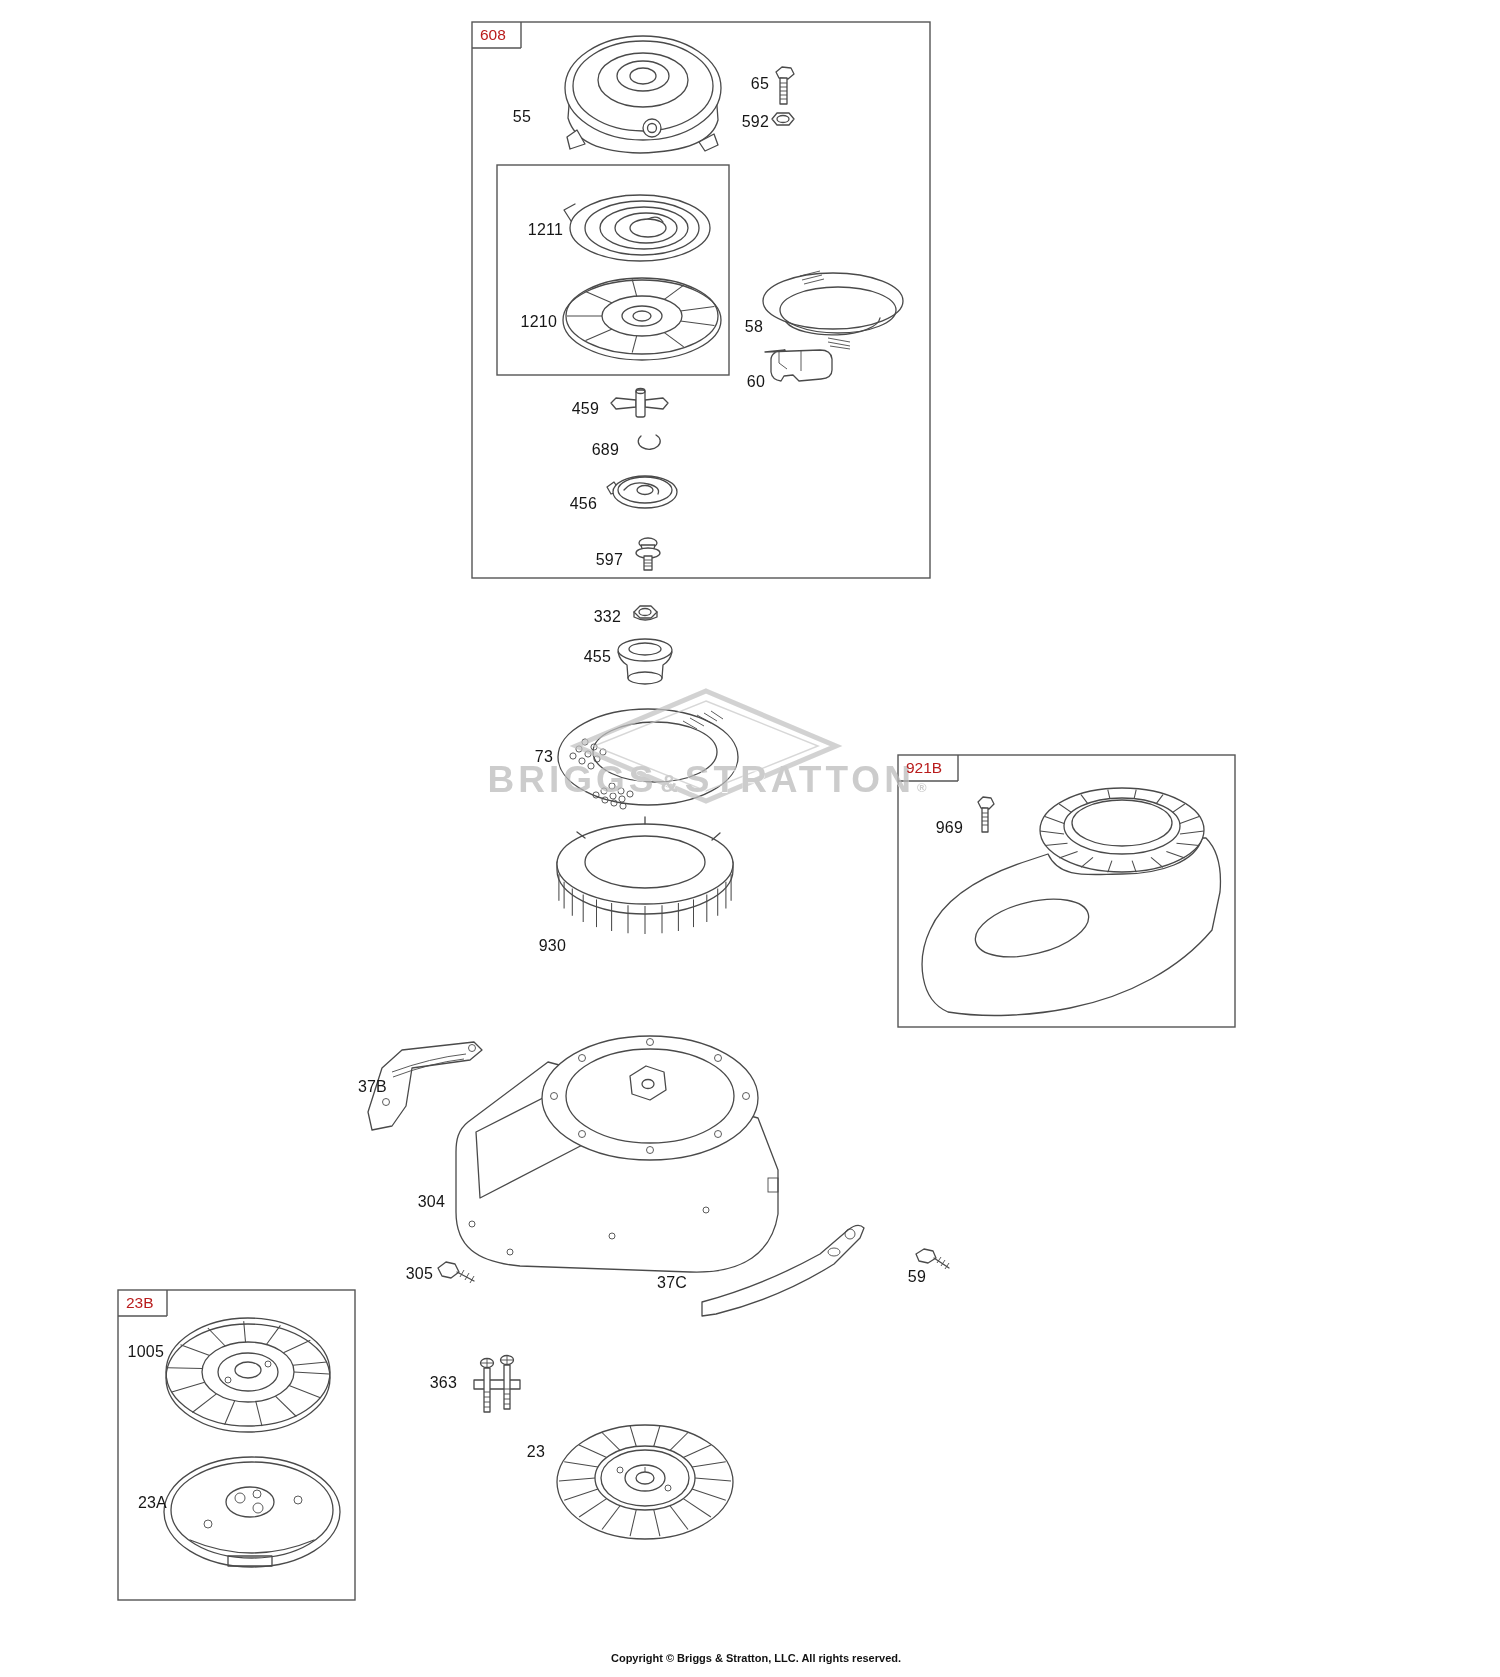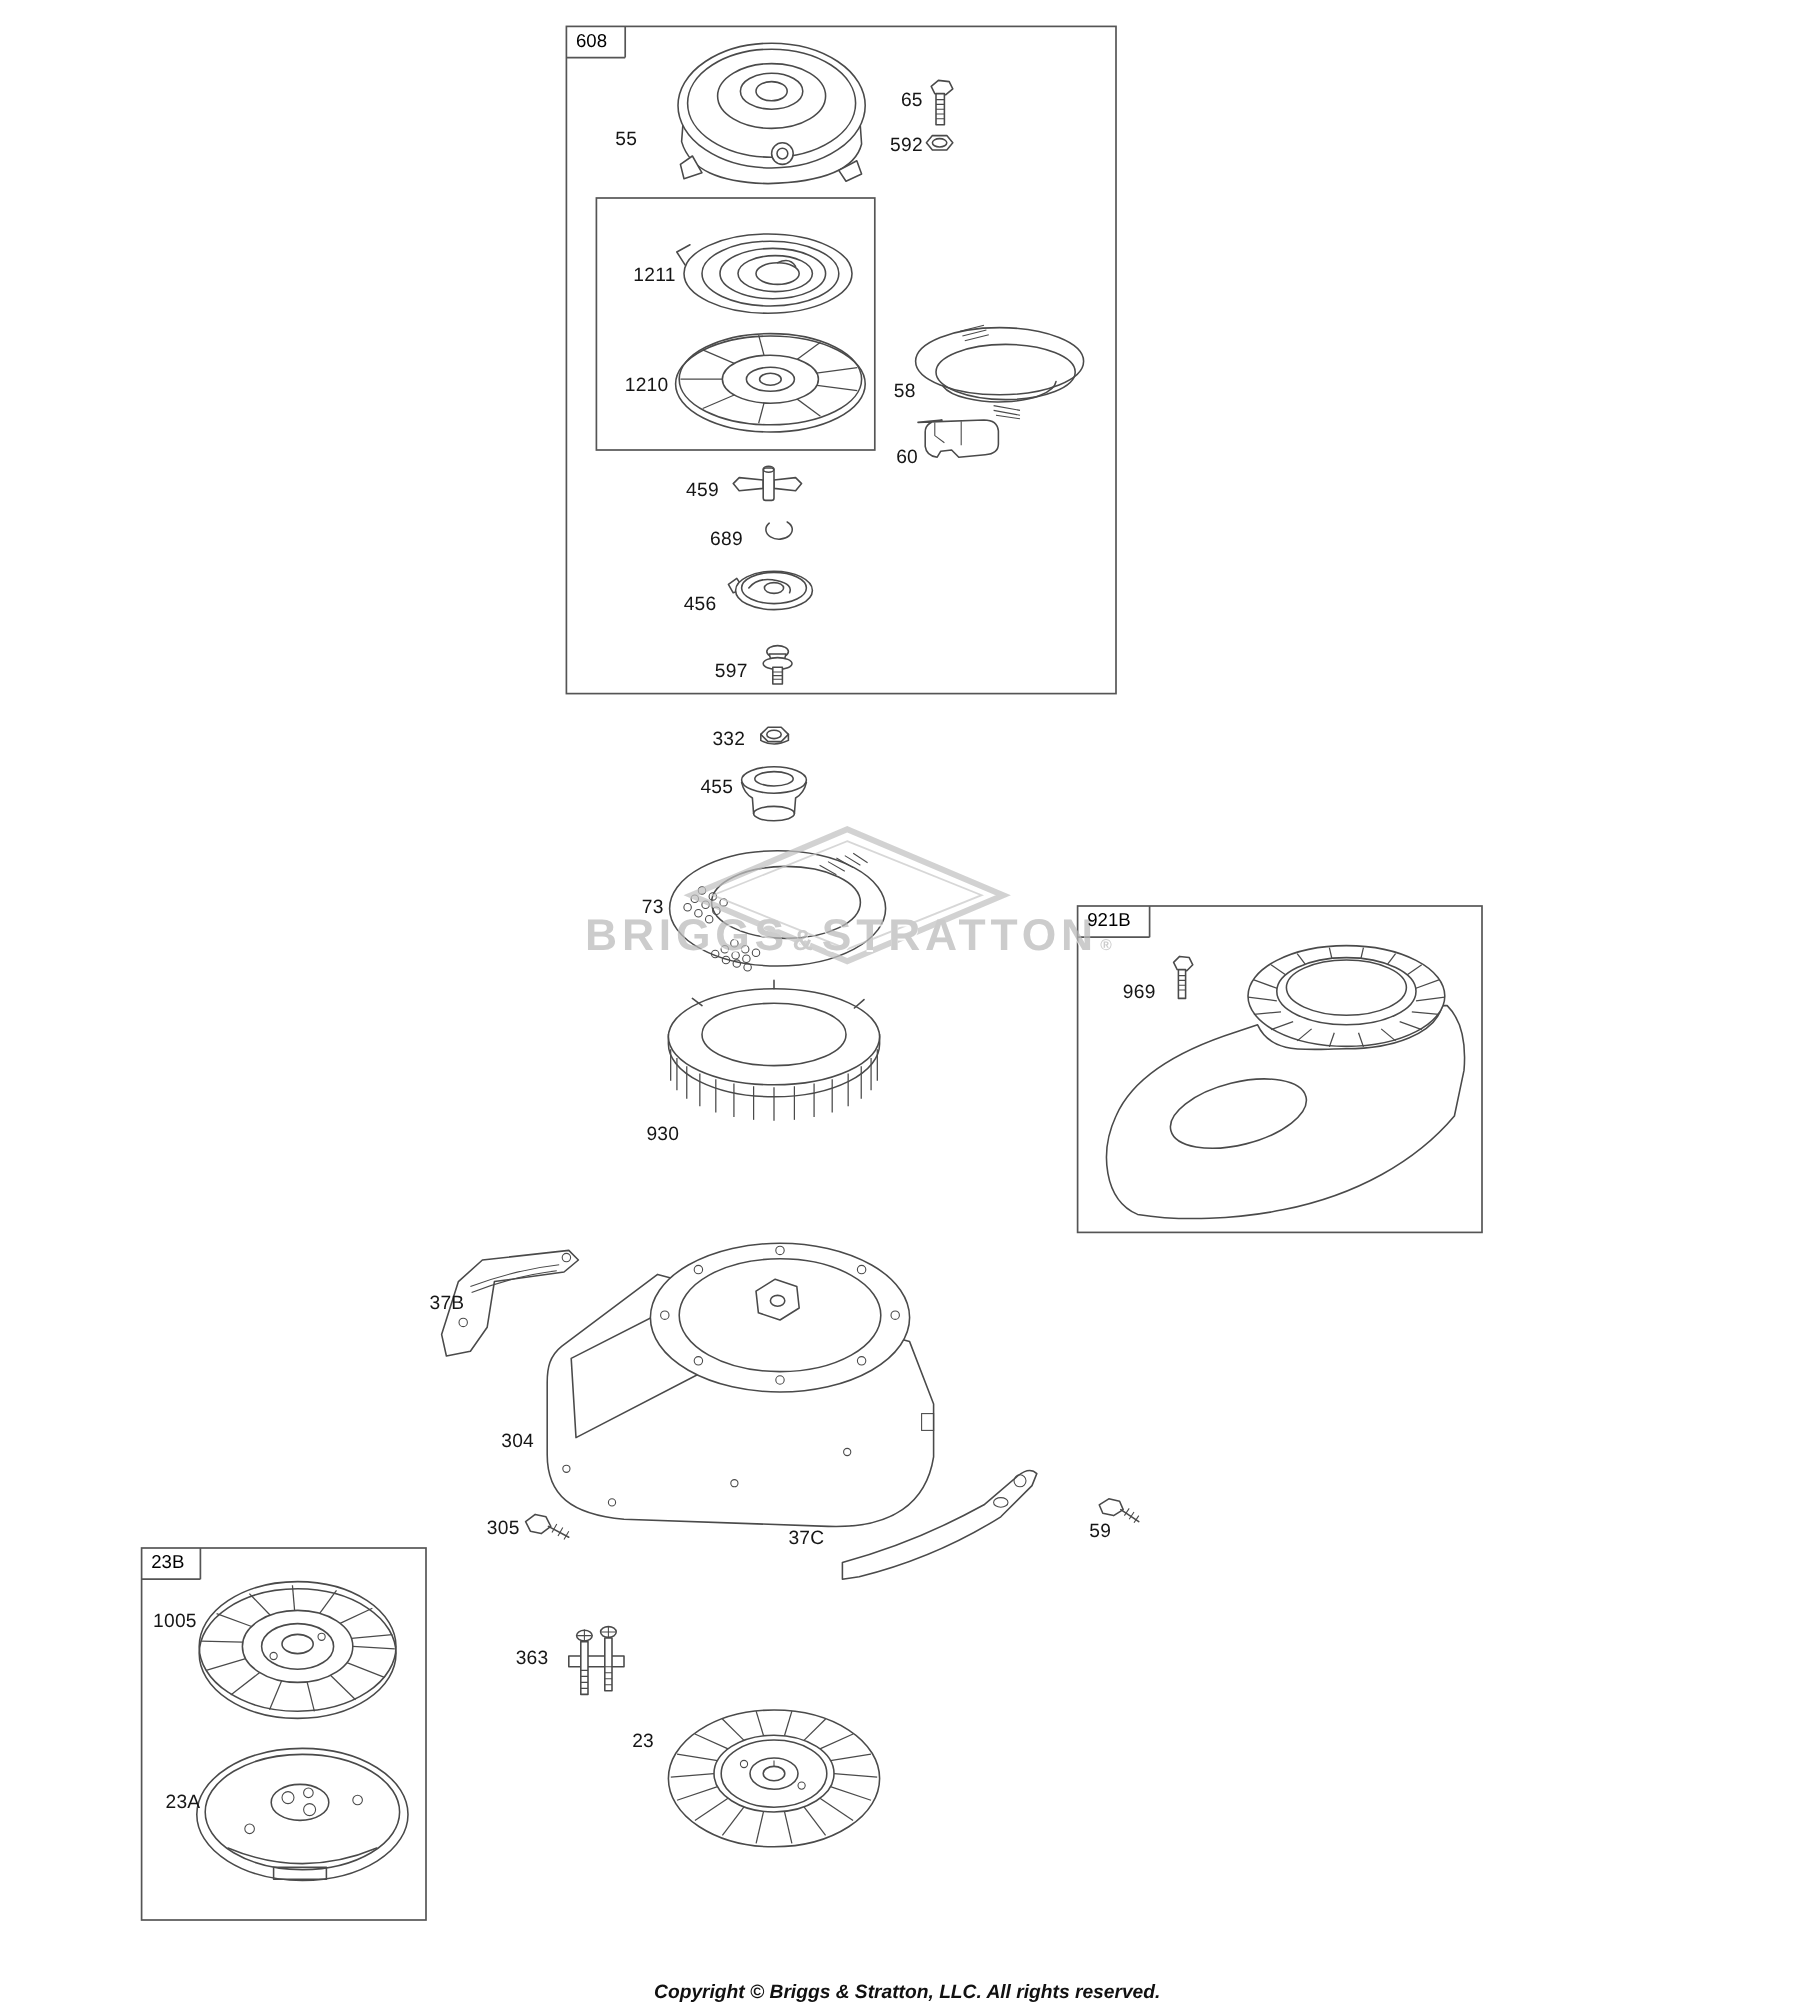--- a/index.html
+++ b/index.html
@@ -6,30 +6,30 @@
   .canvas{position:relative;width:1500px;height:1677px;background:#ffffff;
           font-family:"Liberation Sans",sans-serif;overflow:hidden;}
   svg.art{position:absolute;left:0;top:0;}
   .ln{fill:none;stroke:#4a4a4a;stroke-width:1.3;stroke-linecap:round;stroke-linejoin:round;}
   .wh{fill:#ffffff;stroke:#4a4a4a;stroke-width:1.3;stroke-linejoin:round;}
   .thin{fill:none;stroke:#4a4a4a;stroke-width:0.9;}
   .box{fill:none;stroke:#555;stroke-width:1.4;}
   g[data-radial2] line{stroke:#4a4a4a;stroke-width:1.05;}
   .part-label{position:absolute;transform:translate(-100%,-50%);font-size:16px;color:#161616;
               white-space:nowrap;letter-spacing:.2px;}
-  .group-label{position:absolute;font-size:15.5px;color:#000000;white-space:nowrap;}
+  .group-label{position:absolute;font-size:15.5px;color:#b91c1c;white-space:nowrap;}
   .watermark{position:absolute;left:500px;top:688px;width:418px;height:122px;opacity:.72;pointer-events:none;}
   .wm-svg{position:absolute;left:0;top:0;}
   .wm-text{position:absolute;left:0;top:60px;width:100%;display:flex;justify-content:center;
            align-items:baseline;color:#b9b9b9;font-weight:bold;font-size:37px;letter-spacing:4px;
            text-shadow:0 1px 0 #ffffff;margin-top:11px;}
   .wm-text .amp{font-size:24px;margin:0 3px;}
   .wm-text .reg{font-size:13px;margin-left:2px;}
-  .copyright{position:absolute;left:12px;right:0;top:1652px;text-align:center;font-size:16px;
-             font-weight:bold;color:#111;font-style:italic;}
+  .copyright{position:absolute;left:12px;right:0;top:1652px;text-align:center;font-size:11px;
+             font-weight:bold;color:#111;}
 </style>
 </head>
 <body>
 
 <div class="canvas">
 
   <svg class="art" width="1500" height="1677" viewBox="0 0 1500 1677">
 
     <g id="group-boxes">
         <rect x="472" y="22" width="458" height="556" class="box"></rect>

